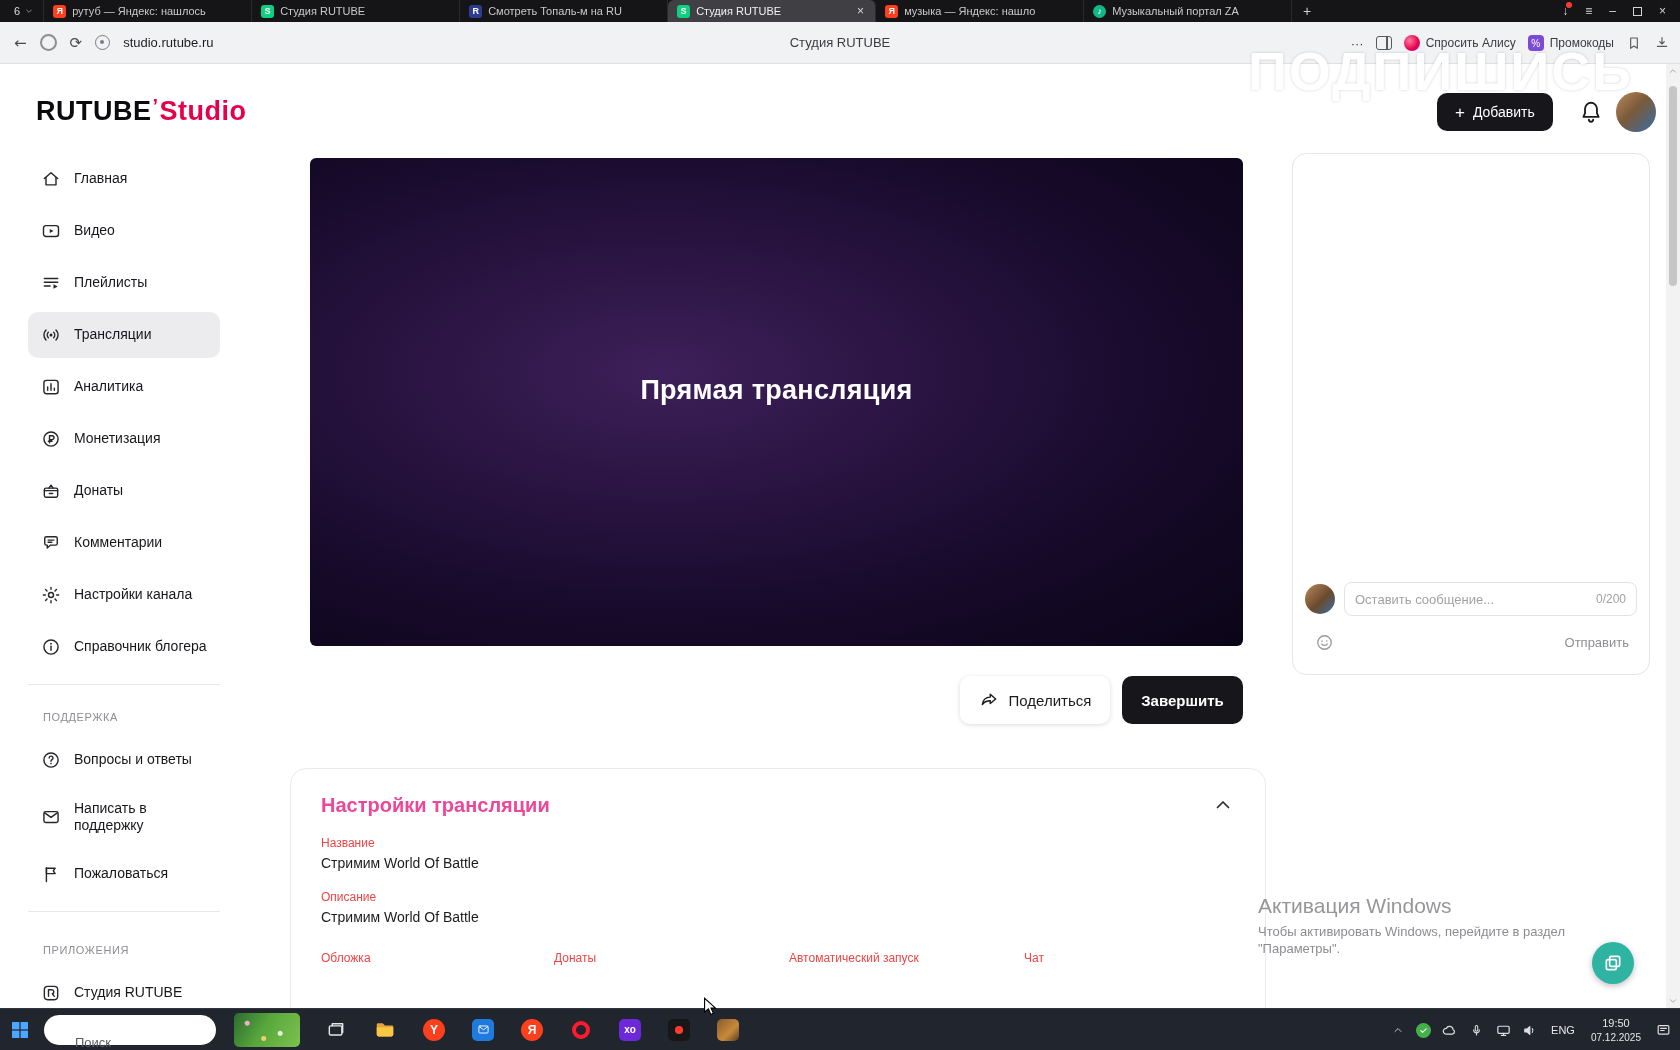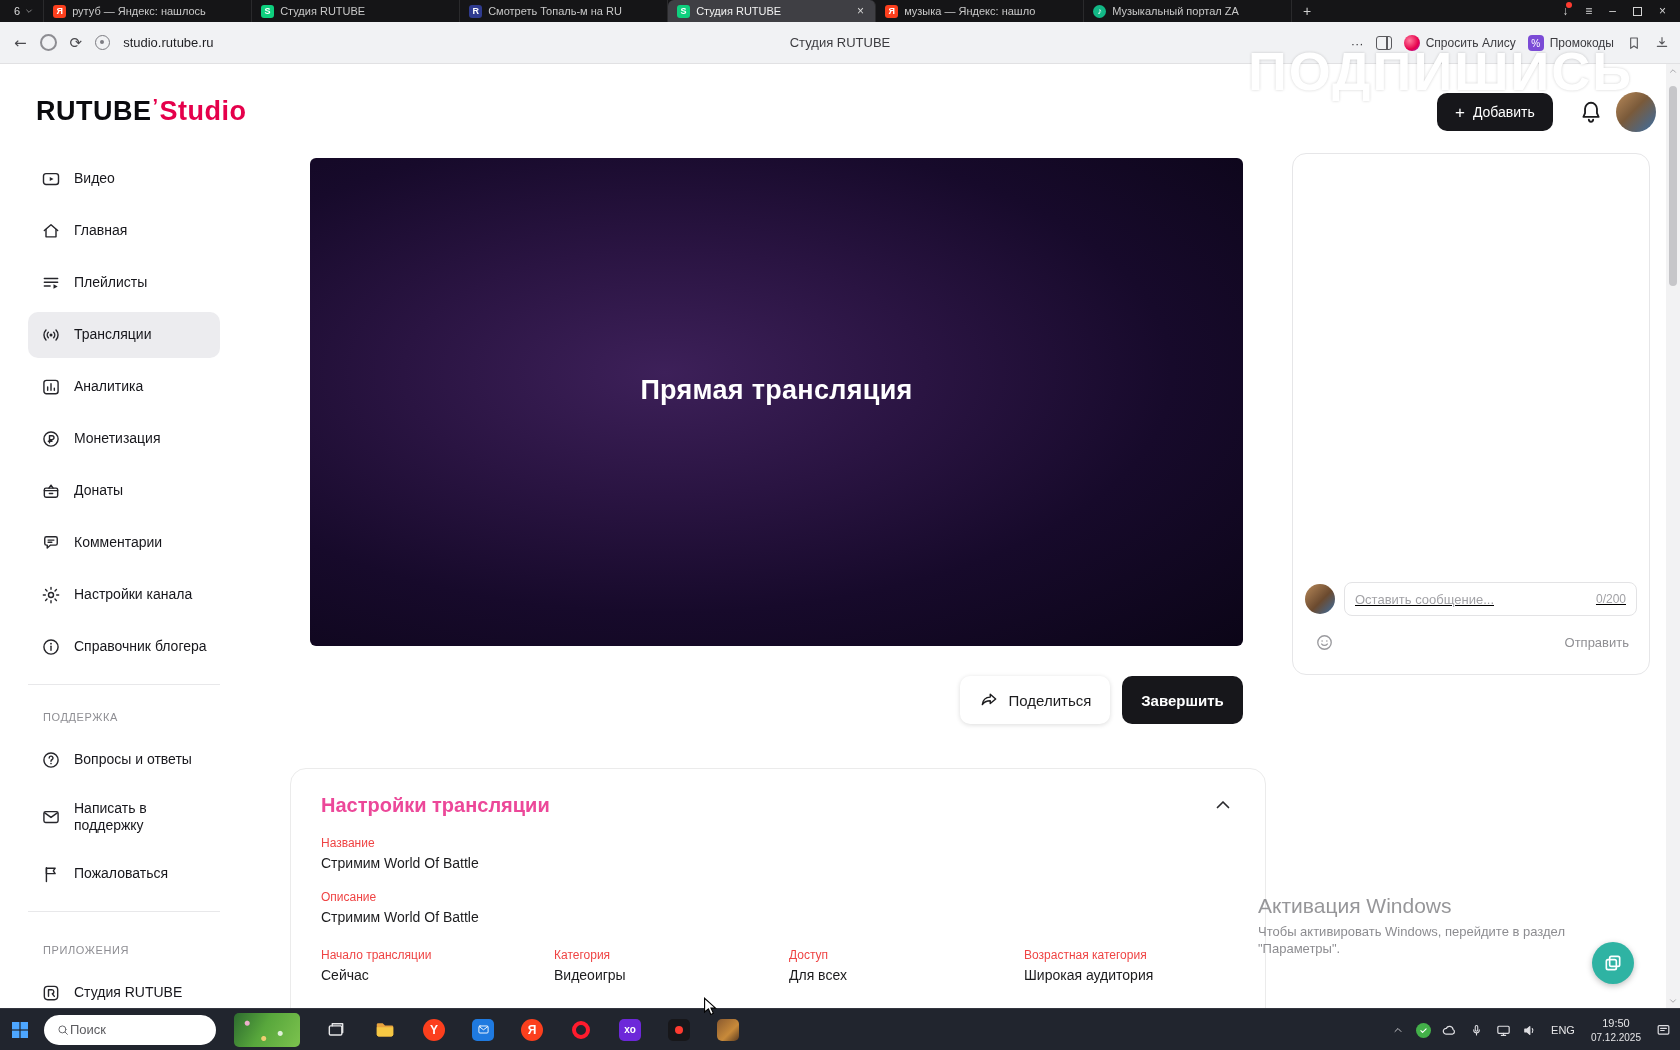--- a/index.html
+++ b/index.html
@@ -76,21 +76,21 @@
   .collapse-btn { width:24px; height:24px; border:none; background:transparent; color:#2a2a2e; cursor:pointer; }
   .f-label { font-size:12px; color:#ef4444; }
   .f-value { font-size:14px; color:#1c1c1e; margin-top:5px; }
   .field-block { margin-top:19px; }
   .grid4 { display:grid; grid-template-columns:233px 235px 235px 1fr; margin-top:23px; }
 
   
   .chat { position:absolute; left:1292px; top:153px; width:358px; height:522px; border:1px solid #e6e6e8; border-radius:14px; background:#fff; }
   .chat-input-row { position:absolute; left:12px; right:12px; bottom:58px; display:flex; align-items:center; gap:9px; }
   .chat-avatar { flex:0 0 30px; width:30px; height:30px; border-radius:50%; background:linear-gradient(135deg,#b98a5a,#6b4a2f 55%,#3a6ea5); }
-  .chat-field { flex:1; height:34px; border:1px solid #e3e3e5; border-radius:8px; display:flex; align-items:center; padding:0 10px; gap:18px;text-decoration:underline; }
+  .chat-field { flex:1; height:34px; border:1px solid #e3e3e5; border-radius:8px; display:flex; align-items:center; padding:0 10px; gap:18px; }
   .chat-field input { flex:1; border:none; outline:none; font-size:13px; color:#3a3a3e; font-family:inherit; background:transparent; }
   .chat-field input::placeholder { color:#a2a2a6; }
   .chat-counter { font-size:12px; color:#a2a2a6; }
   .chat-send-row { position:absolute; left:22px; right:20px; bottom:22px; display:flex; align-items:center; justify-content:space-between; }
   .emoji { width:19px; height:19px; color:#9a9a9e; }
   .send-lbl { font-size:13px; color:#8f8f93; cursor:pointer; }
 
   
   .activation { position:absolute; left:1258px; top:894px; color:rgba(120,120,124,.78); }
   .act-title { font-size:21px; }
@@ -102,21 +102,21 @@
 
   
   .pagescroll { position:absolute; right:0; top:64px; width:14px; bottom:42px; background:#f2f2f3; z-index:45; }
   .scroll-arrow { position:absolute; left:0; width:14px; height:14px; color:#88888c; }
   .scroll-arrow svg { width:10px; height:10px; margin:2px; }
   .scroll-thumb { position:absolute; left:3px; top:22px; width:8px; height:200px; border-radius:5px; background:#c6c6c9; }
 
   
   .taskbar { position:absolute; left:0; bottom:0; width:1680px; height:42px; background:#21252e; border-top:1px solid #33363f; display:flex; align-items:center; z-index:100; color:#e6e6e8; }
   .tb-start { width:40px; height:42px; display:flex; align-items:center; justify-content:center; cursor:pointer; }
-  .tb-search { width:172px; height:30px; background:#fff; border-radius:15px; display:flex; align-items:center; gap:0; padding:0 12px; margin-left:4px; }
+  .tb-search { width:172px; height:30px; background:#fff; border-radius:15px; display:flex; align-items:center; gap:20px; padding:0 12px; margin-left:4px;flex-direction:column; }
   .tb-search svg { width:14px; height:14px; color:#6a6a6e; }
   .tb-search input { border:none; outline:none; font-size:13px; color:#4a4a4e; width:110px; font-family:inherit; background:transparent; }
   .tb-search input::placeholder { color:#5c5c60; }
   .tb-widget { width:66px; height:34px; border-radius:5px; margin-left:18px; background:
       radial-gradient(circle at 20% 30%, rgba(255,180,220,.9) 2px, transparent 3px),
       radial-gradient(circle at 70% 60%, rgba(255,255,255,.8) 2px, transparent 3px),
       radial-gradient(circle at 45% 75%, rgba(255,210,120,.9) 2px, transparent 3px),
       linear-gradient(120deg,#2d6b2f,#58a73c 45%,#7cc24e); }
   .tb-apps { display:flex; align-items:center; gap:25px; margin-left:24px; }
   .tb-ico { width:24px; height:24px; display:flex; align-items:center; justify-content:center; cursor:pointer; }
@@ -236,34 +236,34 @@
         <path d="M12 3.5A5.5 5.5 0 0 0 6.5 9v4L5 16.5h14L17.5 13V9A5.5 5.5 0 0 0 12 3.5z"></path>
         <path d="M10 19a2 2 0 0 0 4 0"></path>
       </svg>
   </span>
   <div class="avatar"></div>
 
   <nav class="sidebar">
     <div class="side-item">
       <span class="sicon">
           <svg viewBox="0 0 24 24" class="stroke">
+            <path d="M4 11.5 12 4.5l8 7"></path>
+            <path d="M6 10v9h12v-9"></path>
+          </svg>
+        </span>
+      <span class="lbl">Главная</span>
+    </div>
+    <div class="side-item">
+      <span class="sicon">
+          <svg viewBox="0 0 24 24" class="stroke">
             <rect x="3" y="5.5" width="18" height="13" rx="3"></rect>
             <path d="M10.5 9.5v5l4.5-2.5z" fill="currentColor" stroke="none"></path>
           </svg>
         </span>
       <span class="lbl">Видео</span>
-    </div>
-    <div class="side-item">
-      <span class="sicon">
-          <svg viewBox="0 0 24 24" class="stroke">
-            <path d="M4 11.5 12 4.5l8 7"></path>
-            <path d="M6 10v9h12v-9"></path>
-          </svg>
-        </span>
-      <span class="lbl">Главная</span>
     </div>
     <div class="side-item">
       <span class="sicon">
           <svg viewBox="0 0 24 24" class="stroke">
             <path d="M4 6.5h16M4 11h16M4 15.5h7"></path>
             <path d="m15 13.5 5 2.8-5 2.7z" fill="currentColor" stroke="none"></path>
           </svg>
         </span>
       <span class="lbl">Плейлисты</span>
     </div>
@@ -400,38 +400,20 @@
           </svg>
         </button>
     </div>
     <div class="field-block">
       <div class="f-label">Название</div>
       <div class="f-value">Стримим World Of Battle</div>
     </div>
     <div class="field-block">
       <div class="f-label">Описание</div>
       <div class="f-value">Стримим World Of Battle</div>
-    </div>
-    <div class="grid4">
-      <div>
-        <div class="f-label">Начало трансляции</div>
-        <div class="f-value">Сейчас</div>
-      </div>
-      <div>
-        <div class="f-label">Категория</div>
-        <div class="f-value">Видеоигры</div>
-      </div>
-      <div>
-        <div class="f-label">Доступ</div>
-        <div class="f-value">Для всех</div>
-      </div>
-      <div>
-        <div class="f-label">Возрастная категория</div>
-        <div class="f-value">Широкая аудитория</div>
-      </div>
     </div>
     <div class="grid4" style="margin-top:26px">
       <div>
         <div class="f-label">Обложка</div>
       </div>
       <div>
         <div class="f-label">Донаты</div>
       </div>
       <div>
         <div class="f-label">Автоматический запуск</div>

